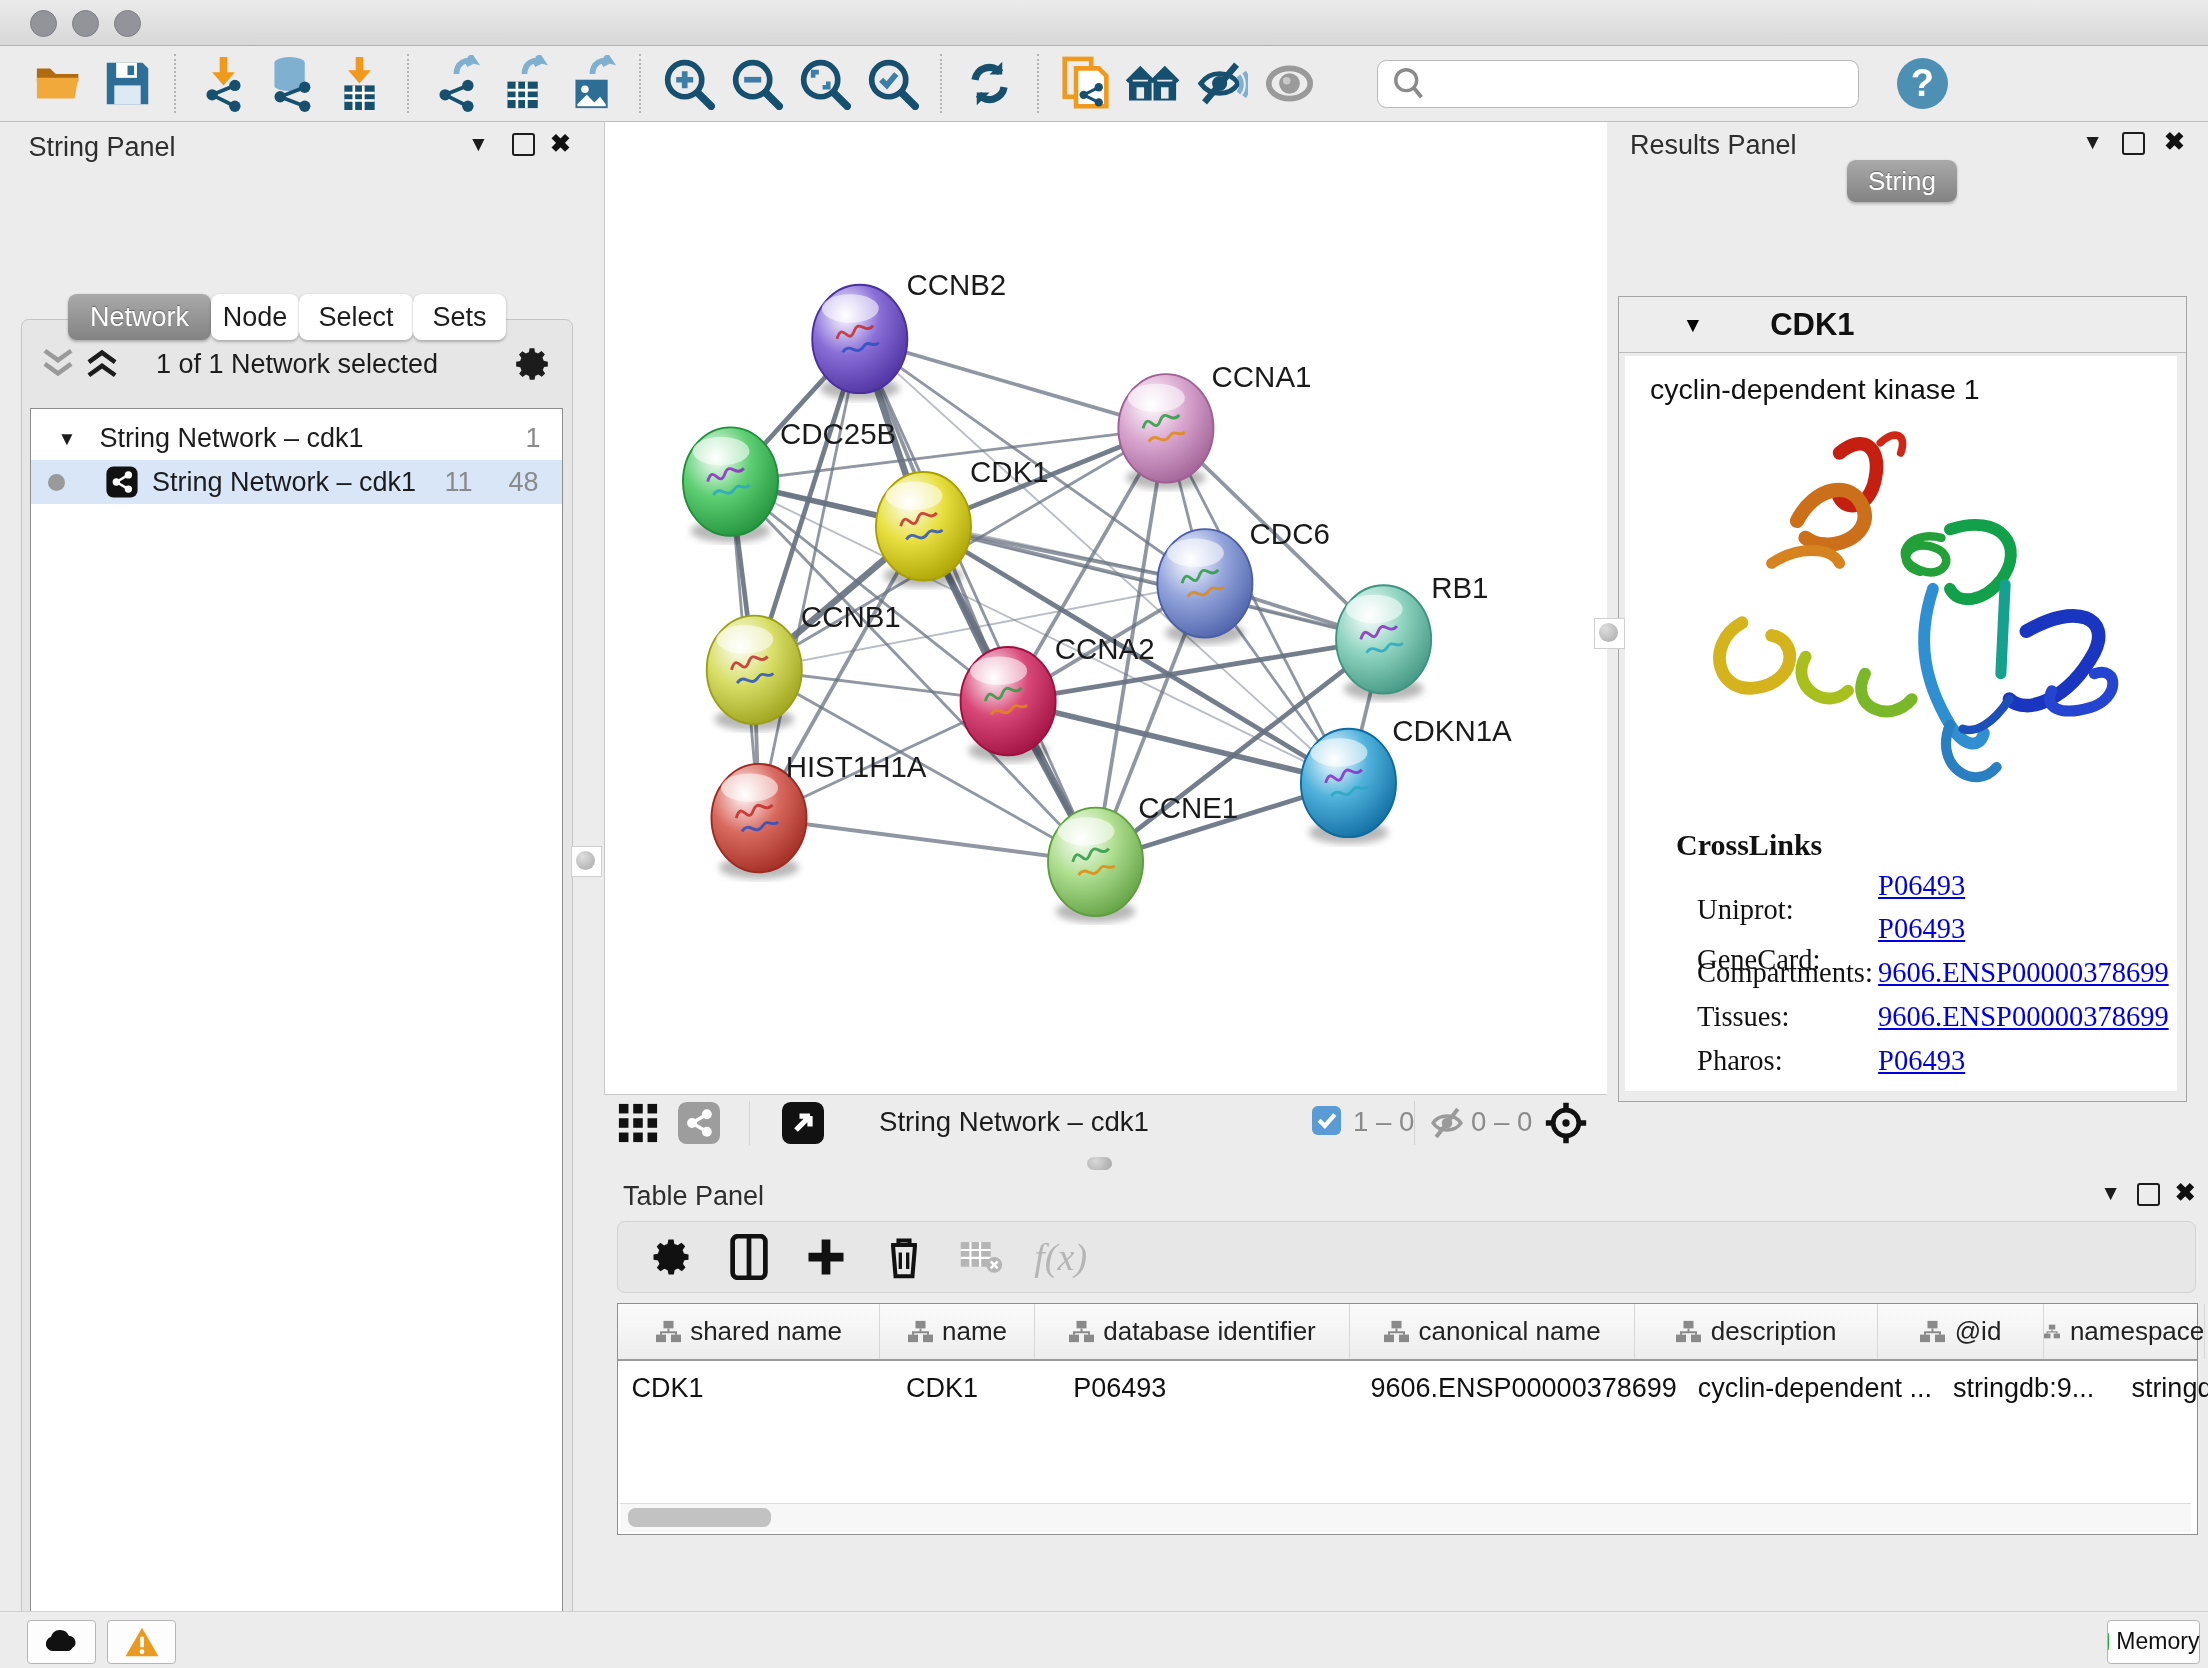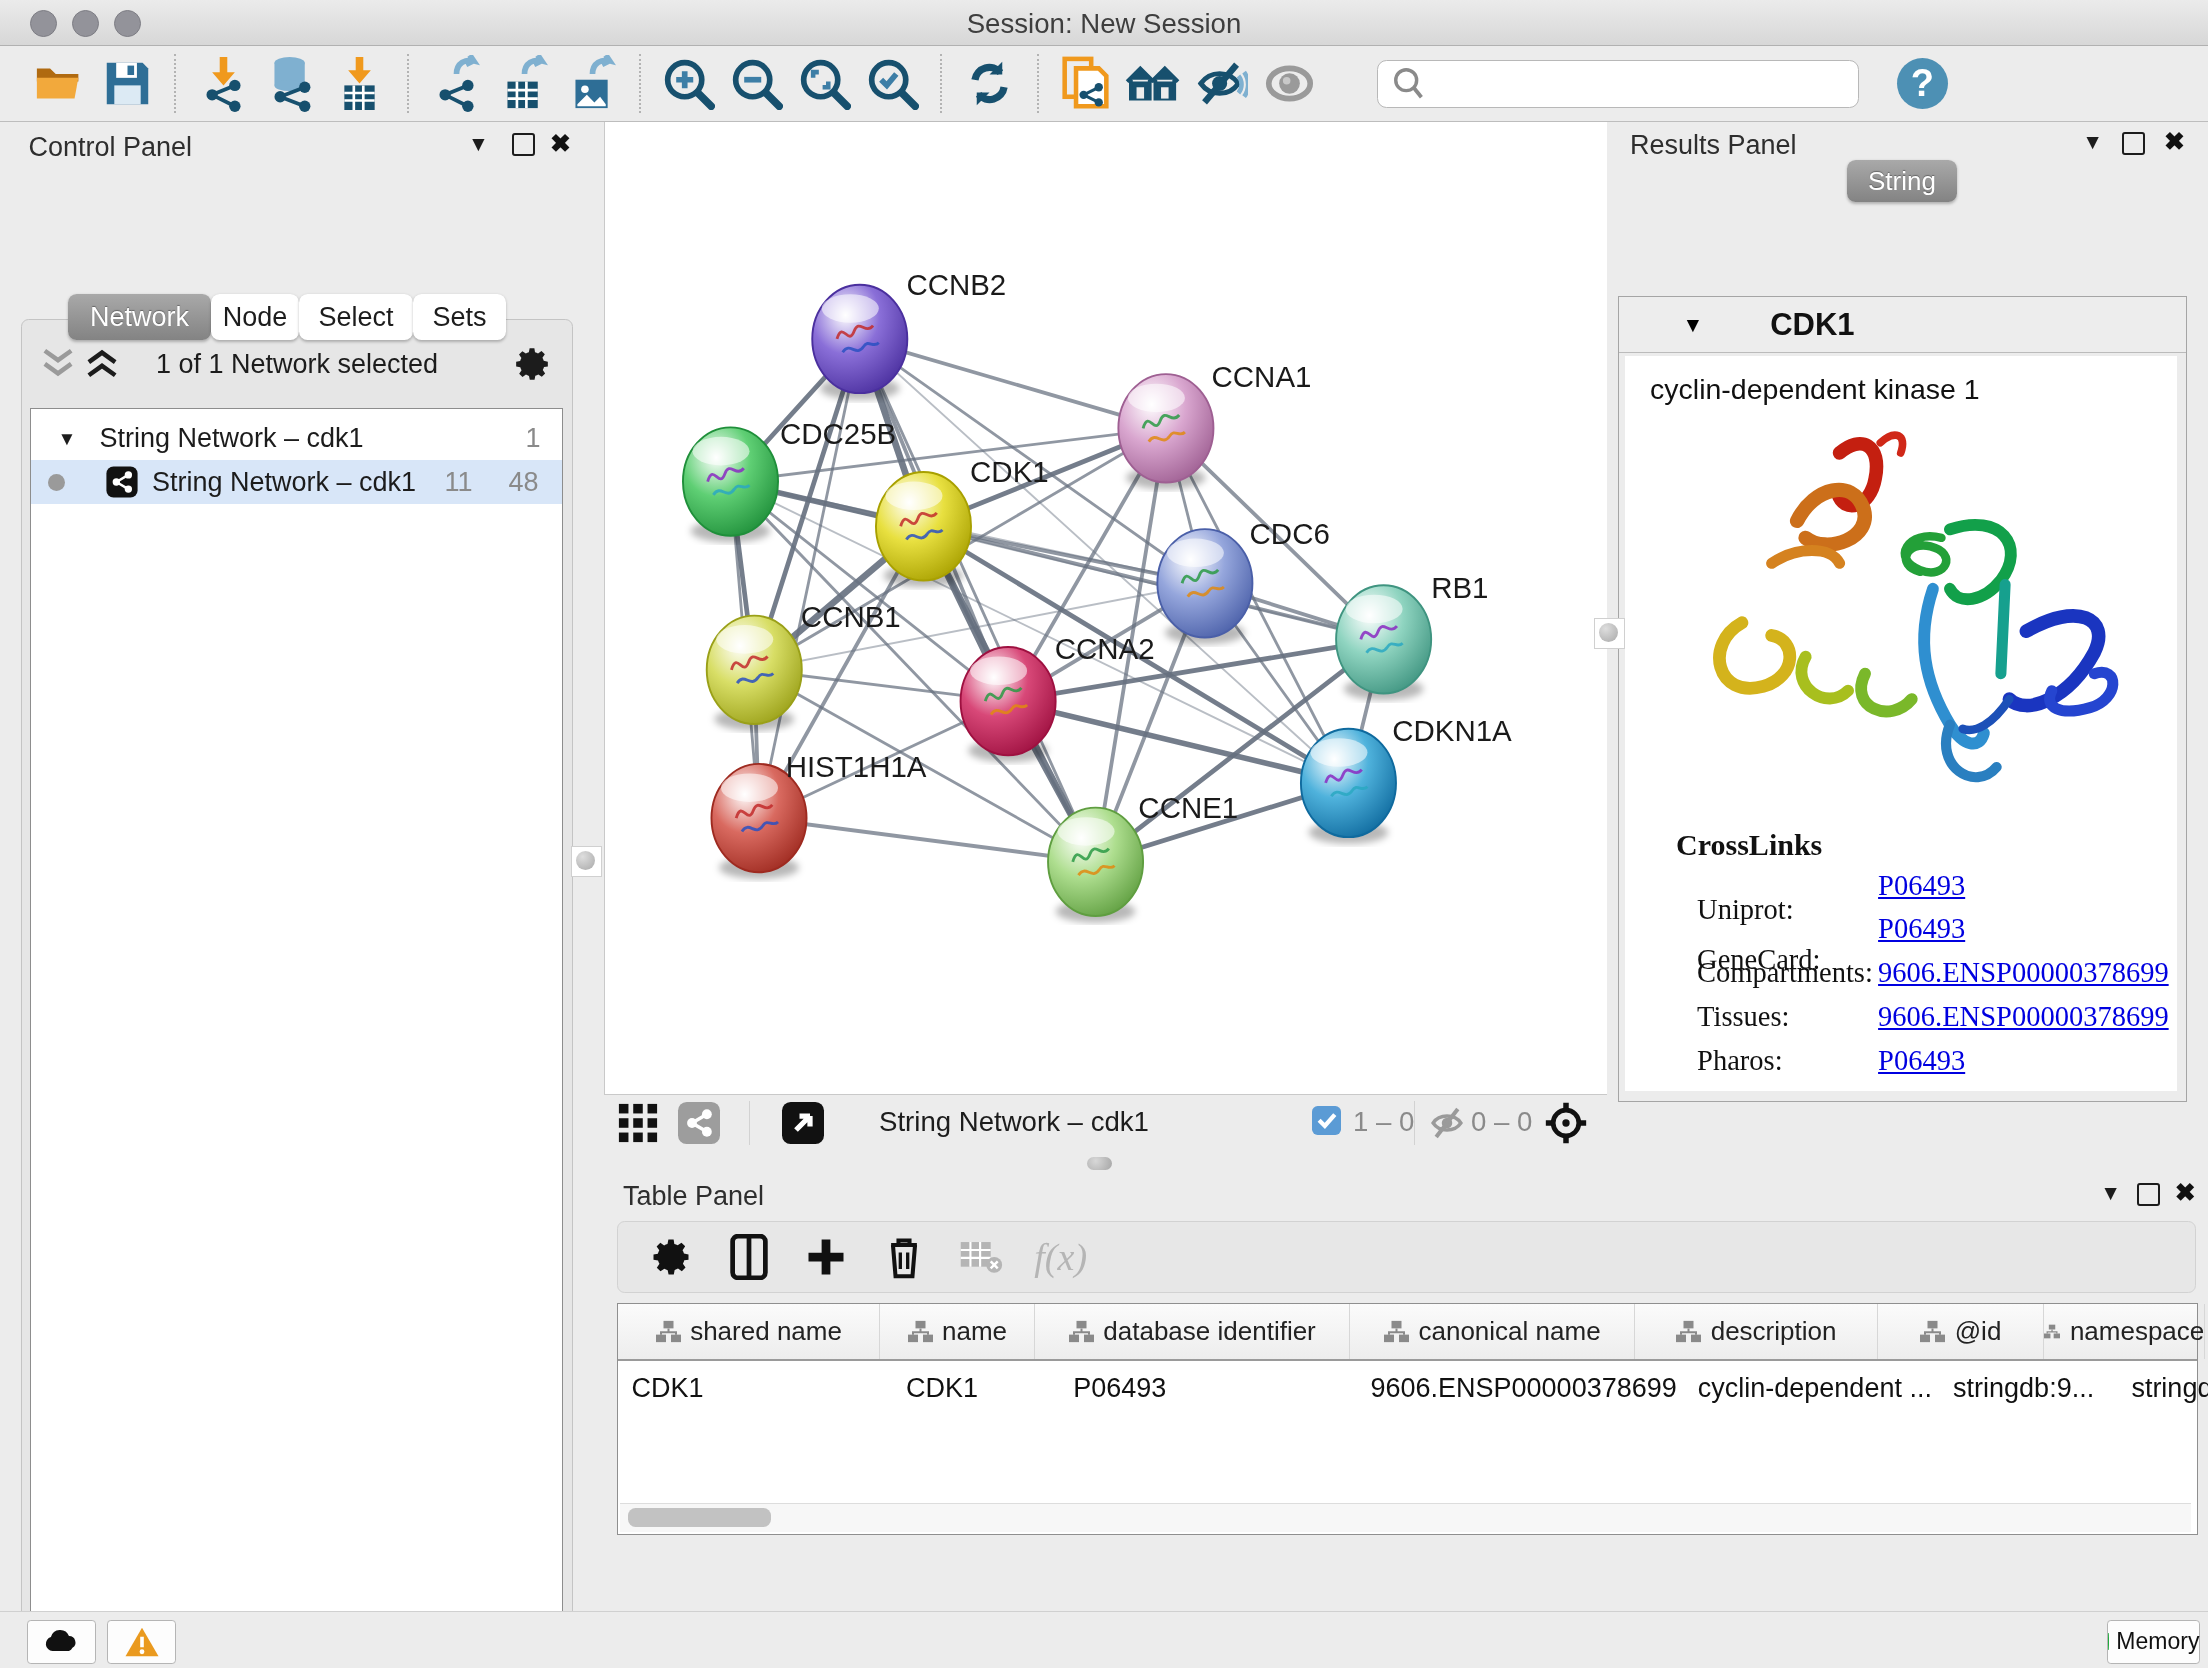--- a/index.html
+++ b/index.html
@@ -65,21 +65,20 @@
   svg{display:block;}
   text{font-family:"Liberation Sans",sans-serif;}
 </style>
 </head>
 <body>
 
 <div class="abs" id="titlebar">
   <div class="traffic" style="left:30px"></div>
   <div class="traffic" style="left:72px"></div>
   <div class="traffic" style="left:114px"></div>
-  <div id="win-title">Session: New Session</div>
 </div>
 
 <div class="abs" id="toolbar">
   <div style="width:25px"></div>
   <div class="tbtn">
     <svg width="53" height="49" viewBox="0 0 28 26">
         <path d="M2,5 h7 l3,3 h12 v4 H2 Z" fill="#b06a10"></path>
         <path d="M2,10 h22 l-2,11 H2 Z" fill="#f2a93c"></path>
       </svg>
   </div>
@@ -230,21 +229,21 @@
     <svg width="42" height="38" viewBox="0 0 22 20" style="margin-left:11.4px">
         <circle cx="9" cy="8" r="5.5" fill="none" stroke="#8a8a8a" stroke-width="1.8"></circle>
         <path d="M13,12 L17,17" stroke="#8a8a8a" stroke-width="2"></path>
       </svg>
     <input id="search-input" placeholder="" style="">
   </div>
   <div id="help-btn">?</div>
 </div>
 
 <div class="abs" id="control-panel">
-  <div style="position:absolute;left:28.5px;top:9.5px" class="panel-title">Control Panel</div>
+  <div style="position:absolute;left:28.5px;top:9.5px" class="panel-title">String Panel</div>
   <div class="ph-ico" style="position:absolute;left:468px;top:9.5px">▼</div>
   <div class="sq-ico" style="position:absolute;left:512px;top:11.4px"></div>
   <div class="x-ico" style="position:absolute;left:550px;top:6.7px">✖</div>
 
   <div id="cp-tabs">
     <div class="tabseg sel" style="width:143px">Network</div>
     <div class="tabseg" style="width:88px">Node</div>
     <div class="tabseg" style="width:114px">Select</div>
     <div class="tabseg" style="width:93px">Sets</div>
   </div>

